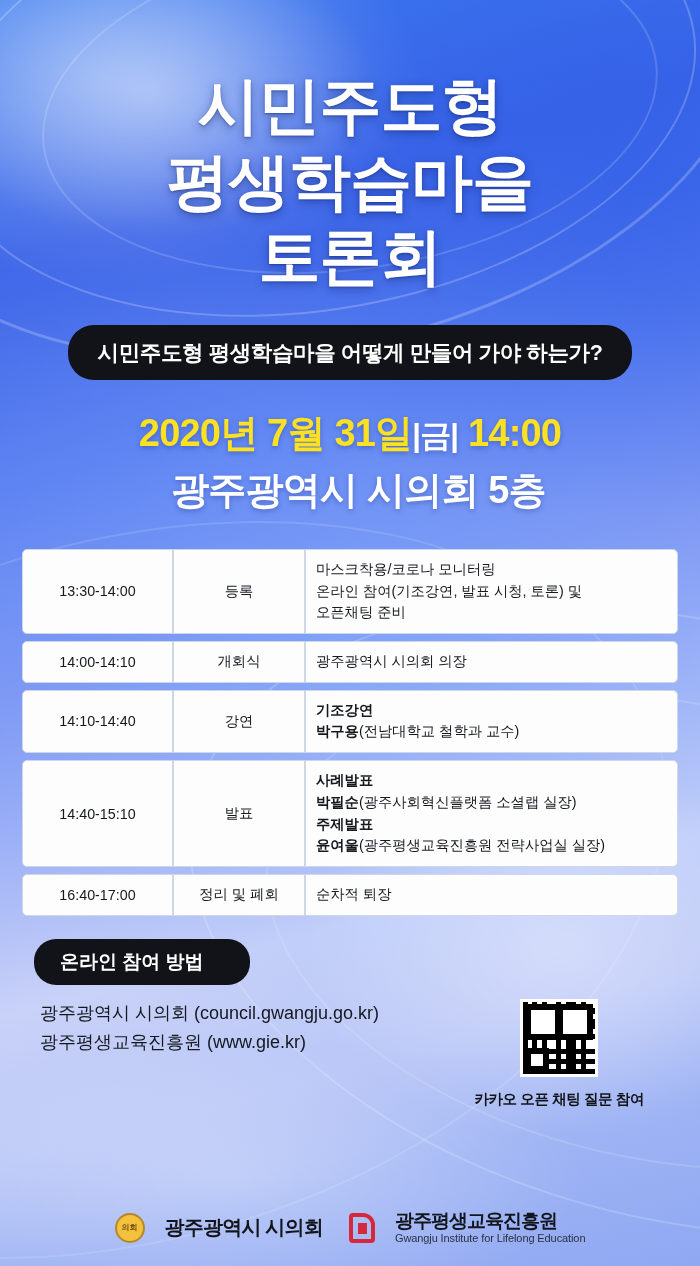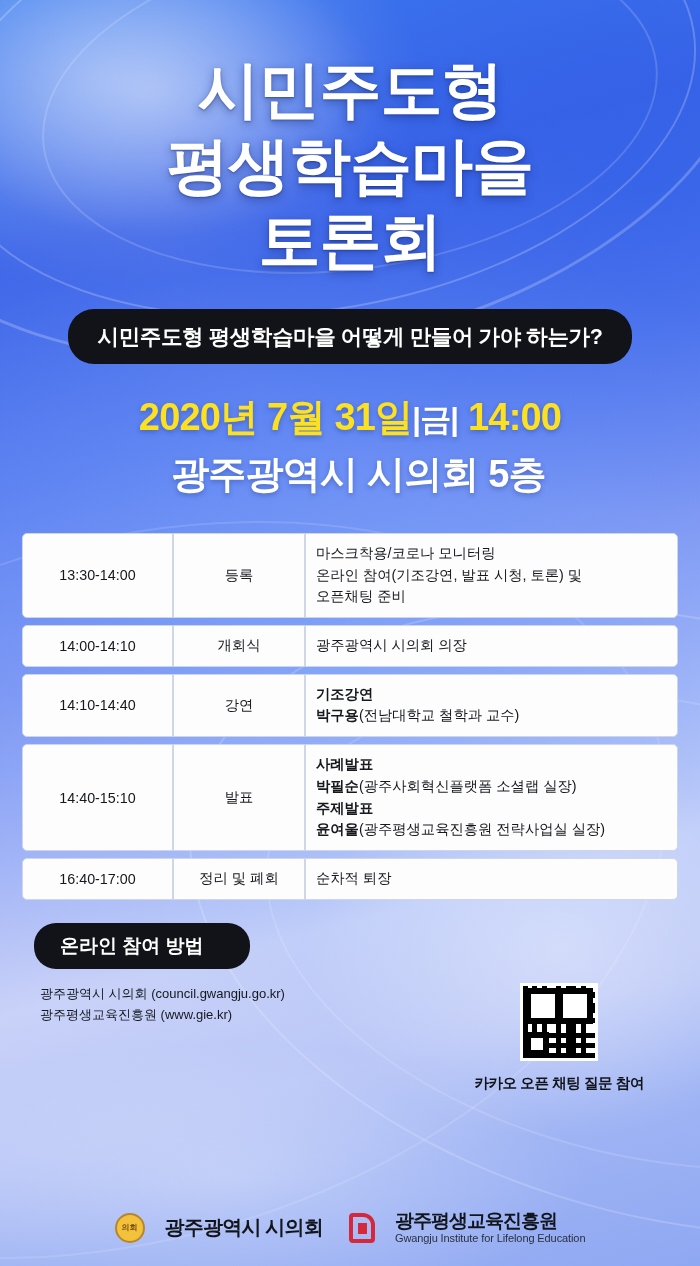--- a/index.html
+++ b/index.html
@@ -48,21 +48,21 @@
   .glow-c {
     position: absolute; width: 700px; height: 260px; left: -120px; bottom: -40px;
     background: radial-gradient(ellipse at center, rgba(255,255,255,0.30), rgba(255,255,255,0) 72%);
   }
 
   
   .content { position: relative; z-index: 5; }
 
   .title-block {
     text-align: center;
-    padding-top: 52px;
+    padding-top: 68px;
   }
   .title-line {
     font-size: 62px;
     font-weight: bold;
     color: #ffffff;
     letter-spacing: -1px;
     line-height: 1.22;
     text-shadow: 0 3px 10px rgba(20,40,120,0.45), 0 1px 2px rgba(20,40,120,0.5);
   }
 
@@ -138,21 +138,21 @@
     font-weight: bold;
     padding: 10px 46px 10px 26px;
     border-radius: 22px;
   }
   .online-body {
     display: flex;
     align-items: flex-start;
     justify-content: space-between;
     margin: 14px 34px 0 40px;
   }
-  .online-links { font-size: 13px; color: #14181f; line-height: 1.65; }
+  .online-links { font-size: 18px; color: #14181f; line-height: 1.65; }
   .qr-col { text-align: center; margin-right: 22px; }
   .qr {
     width: 78px; height: 78px;
     margin: 0 auto;
     background-color: #ffffff;
     padding: 3px;
   }
   .qr-inner {
     width: 100%; height: 100%;
     background-image:

